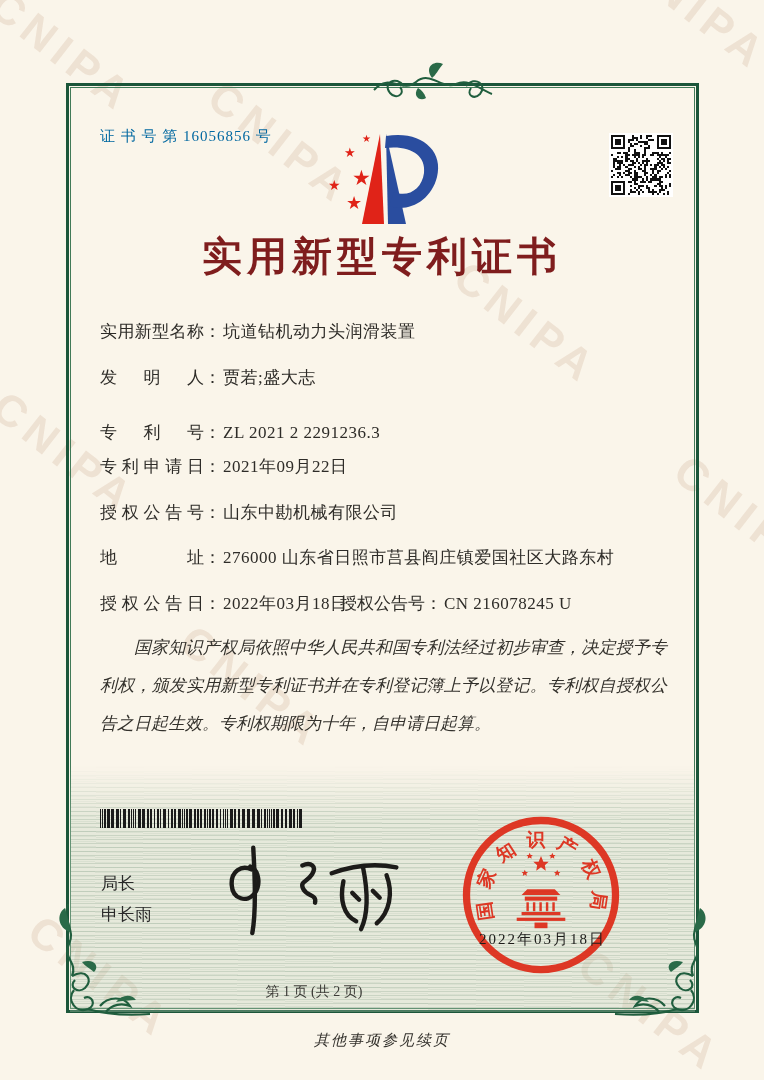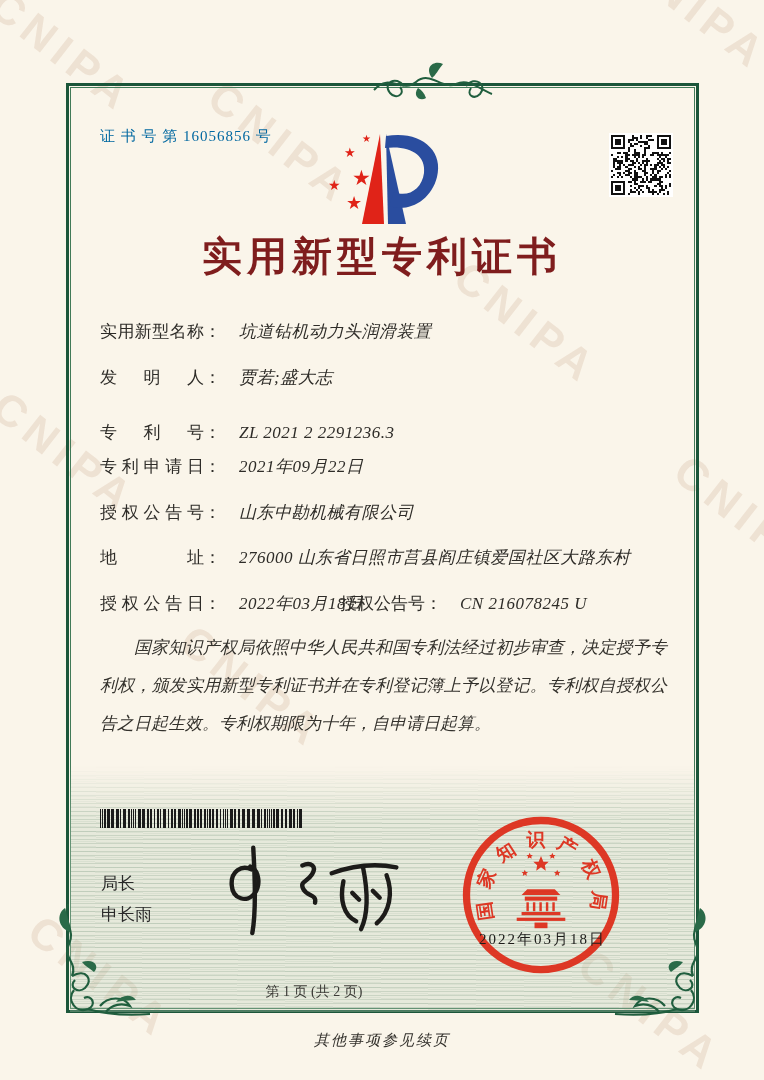--- a/index.html
+++ b/index.html
@@ -41,21 +41,21 @@
   .logo .star{position:absolute;color:#e02318;line-height:1;font-family:"DejaVu Sans",sans-serif;}
   .qr{position:absolute;left:609px;top:133px;width:64px;height:64px;z-index:3;background:#fff;padding:2px;box-sizing:border-box;}
   .title{
     position:absolute;left:0;top:229px;width:764px;z-index:3;text-align:center;
     font-size:40px;font-weight:bold;letter-spacing:5px;color:#7f1d1d;
   }
   
   .frow{position:absolute;left:100px;z-index:3;font-size:17px;white-space:nowrap;}
   .flabel{display:inline-block;width:104px;text-align:justify;text-align-last:justify;vertical-align:top;}
   .fcolon{display:inline-block;}
-  .fvalue{display:inline-block;margin-left:18px;letter-spacing:0.5px;font-style:italic;}
+  .fvalue{display:inline-block;margin-left:2px;letter-spacing:0.5px;}
   .grant2{position:absolute;left:340px;top:592px;z-index:3;font-size:17px;white-space:nowrap;}
   
   .body-text{
     position:absolute;left:100px;top:629px;width:567px;z-index:3;
     font-size:17px;line-height:38px;text-align:justify;font-style:italic;color:#33312c;
   }
   .body-text p{margin:0;text-indent:2em;}
   
   .barcode{position:absolute;left:100px;top:809px;width:206px;height:19px;z-index:3;}
   .director{position:absolute;left:101px;top:869px;z-index:3;

